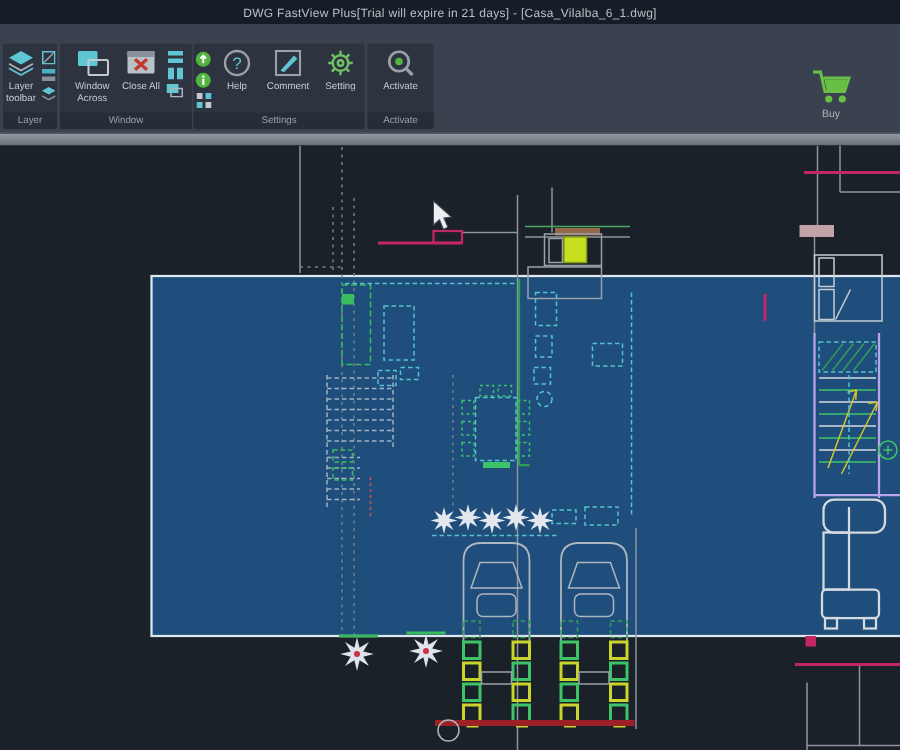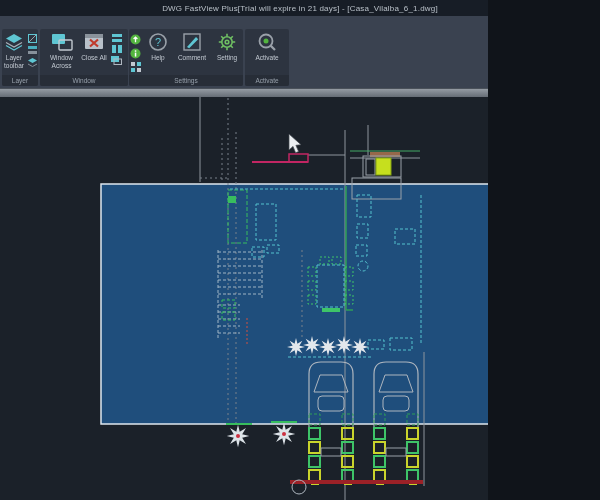--- a/index.html
+++ b/index.html
@@ -1,17 +1,17 @@
 <!DOCTYPE html>
 <html><head>
 <meta charset="utf-8">
 <style>
   * { margin:0; padding:0; box-sizing:border-box; }
   body { font-family:"Liberation Sans", sans-serif; background:#10141a; }
-  .app { position:relative; width:488px; height:500px; overflow:hidden; background:#1c222a; }
+  .app { position:relative; width:600px; height:500px; overflow:hidden; background:#1c222a; }
 
   
   .titlebar { position:absolute; left:0; top:0; width:600px; height:16px; background:#171d26;
               display:flex; align-items:center; justify-content:center; }
   .titlebar span { font-size:8px; color:#b9c0c8; letter-spacing:.2px; }
 
   
   .ribbon { position:absolute; left:0; top:16px; width:600px; height:72px; background:#3a4250; }
   .rib-group { position:absolute; top:13px; height:57px; background:#2d3440; border-radius:2px;
                display:flex; flex-direction:column; }

